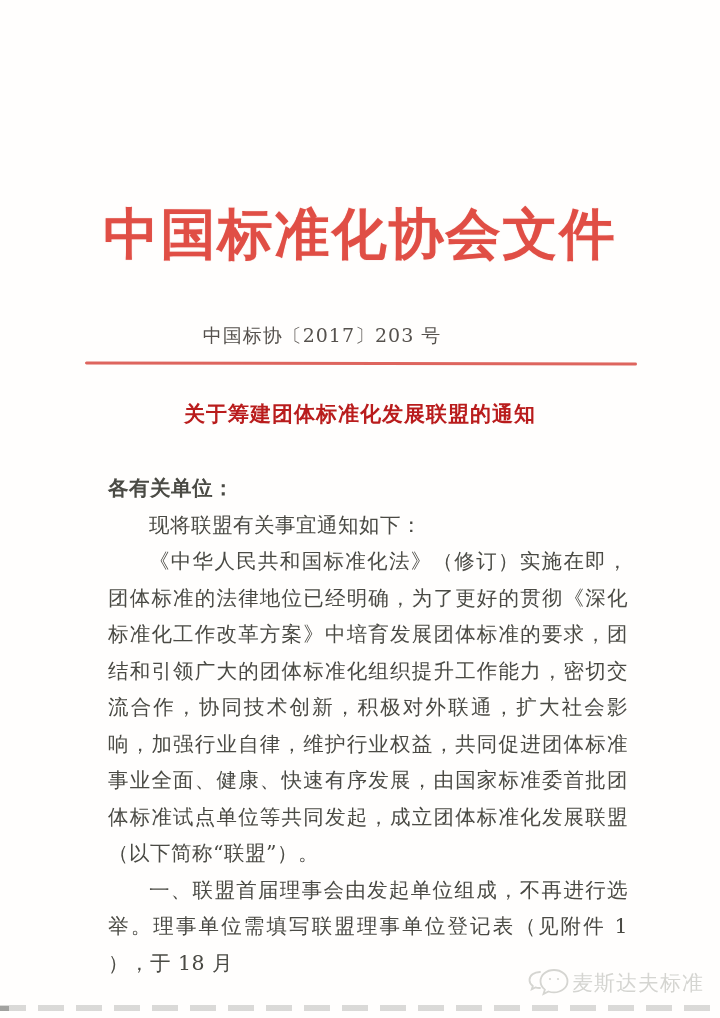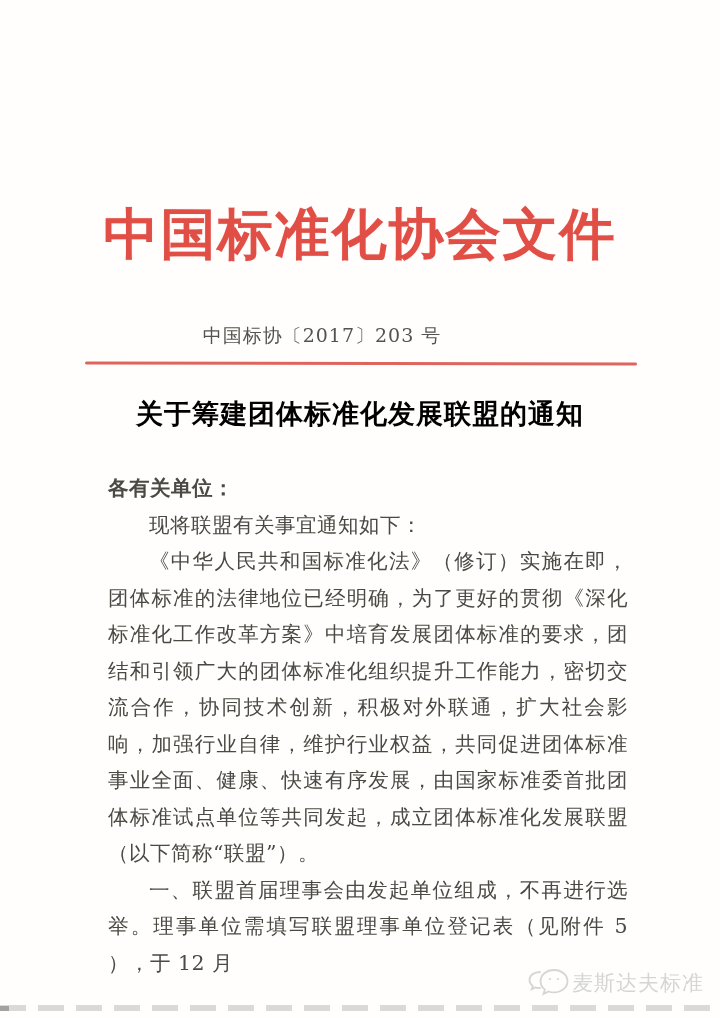--- a/index.html
+++ b/index.html
@@ -50,24 +50,24 @@
     border-radius: 2px;
     transform: rotate(0.12deg);
   }
   .doc-title {
     position: absolute;
     top: 394px;
     left: 0;
     width: 720px;
     margin: 0;
     text-align: center;
-    font-size: 27px;
+    font-size: 21px;
     font-weight: bold;
     letter-spacing: 1px;
-    color: #000000;
+    color: #b91c1c;
     line-height: 40px;
   }
   .body-text {
     position: absolute;
     top: 470px;
     left: 108px;
     width: 520px;
     font-size: 20.5px;
     line-height: 36.5px;
     color: #4a4a44;
@@ -131,21 +131,21 @@
   <div class="doc-number">中国标协〔2017〕203 号</div>
 
   <div class="red-divider"></div>
 
   <h1 class="doc-title">关于筹建团体标准化发展联盟的通知</h1>
 
   <div class="body-text">
     <p class="salutation">各有关单位：</p>
     <p>现将联盟有关事宜通知如下：</p>
     <p>《中华人民共和国标准化法》（修订）实施在即，团体标准的法律地位已经明确，为了更好的贯彻《深化标准化工作改革方案》中培育发展团体标准的要求，团结和引领广大的团体标准化组织提升工作能力，密切交流合作，协同技术创新，积极对外联通，扩大社会影响，加强行业自律，维护行业权益，共同促进团体标准事业全面、健康、快速有序发展，由国家标准委首批团体标准试点单位等共同发起，成立团体标准化发展联盟（以下简称“联盟”）。</p>
-    <p>一、联盟首届理事会由发起单位组成，不再进行选举。理事单位需填写联盟理事单位登记表（见附件 5 ），于 12 月</p>
+    <p>一、联盟首届理事会由发起单位组成，不再进行选举。理事单位需填写联盟理事单位登记表（见附件 1 ），于 18 月</p>
   </div>
 
   <div class="watermark">
     <span class="wm-icon">
       <svg width="46" height="34" viewBox="0 0 46 34" fill="none" xmlns="http://www.w3.org/2000/svg">
         <path d="M14 6 C8 6 3.5 9.5 3.5 14 C3.5 16.5 4.8 18.6 6.8 20 L5.8 23.2 L9.4 21.4 C10.8 21.9 12.3 22.1 14 22" stroke="#d5d5d1" stroke-width="1.8" stroke-linecap="round"></path>
         <path d="M28 4 C35.5 4 41.5 9 41.5 15.2 C41.5 21.4 35.5 26.4 28 26.4 C26 26.4 24.2 26.1 22.5 25.5 L17.5 28 L18.9 23.6 C16.3 21.6 14.5 18.6 14.5 15.2 C14.5 9 20.5 4 28 4 Z" stroke="#d5d5d1" stroke-width="1.8" stroke-linecap="round"></path>
         <circle cx="24" cy="13" r="1.1" fill="#d5d5d1"></circle>
         <circle cx="32" cy="13" r="1.1" fill="#d5d5d1"></circle>
       </svg>

